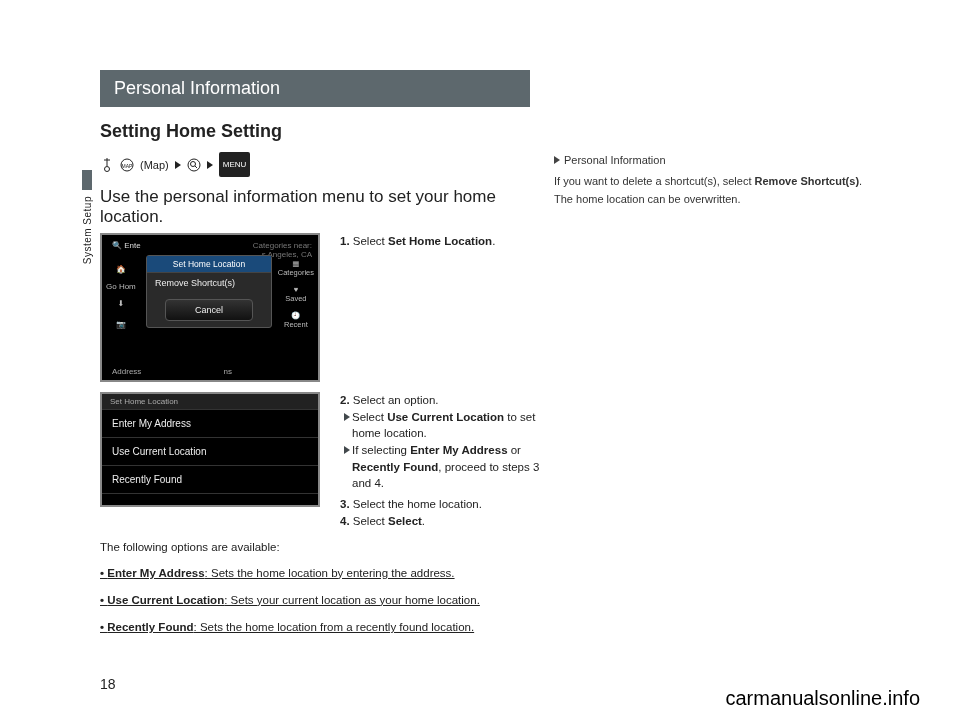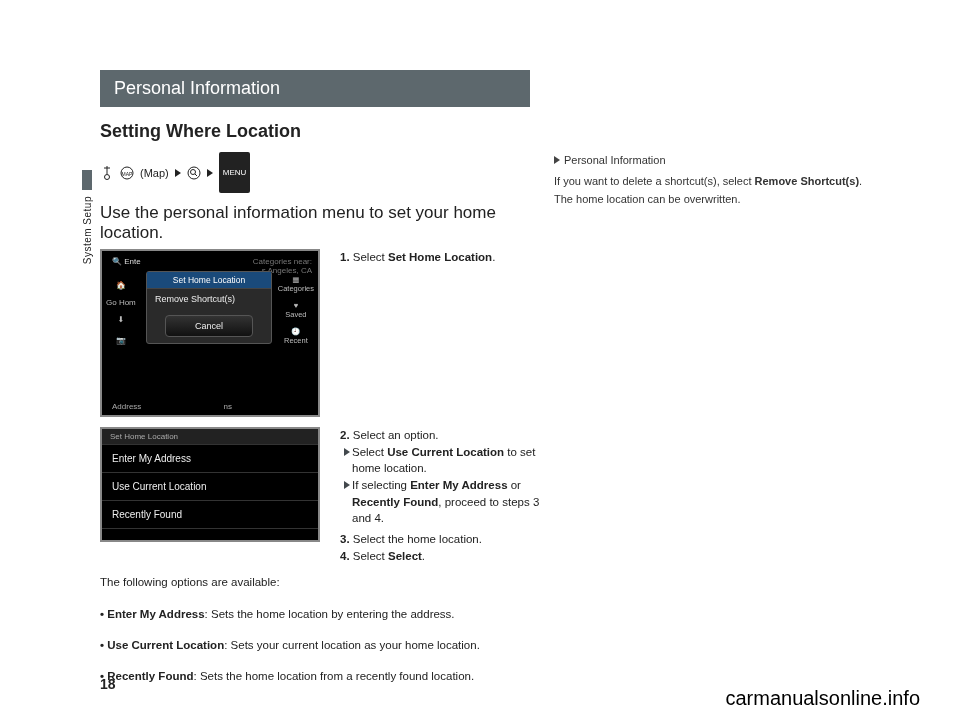--- a/index.html
+++ b/index.html
@@ -55,42 +55,42 @@
     gap: 14px;
   }
   .left-col { width: 440px; }
   .right-col { width: 310px; font-size: 11px; color: #333; line-height: 1.5; }
   .icon-row { display: flex; align-items: center; gap: 6px; margin-bottom: 10px; }
   .small-icon {
     display: inline-flex; align-items: center; justify-content: center;
     width: 14px; height: 14px; font-size: 10px;
   }
   .menu-chip {
-    background: #222; color: #fff; font-size: 8px; padding: 16px 4px; border-radius: 2px;
+    background: #222; color: #fff; font-size: 8px; padding: 8px 4px; border-radius: 2px;
   }
   .tri {
     width: 0; height: 0; border-top: 4px solid transparent; border-bottom: 4px solid transparent;
     border-left: 6px solid #222;
   }
   .intro-text { font-size: 17px; margin-bottom: 6px; }
   .screen {
     width: 220px; background: #000; border: 2px solid #888; color: #eee;
     font-size: 9px; position: relative;
   }
   .screen-row { display: flex; gap: 20px; margin-bottom: 10px; align-items: flex-start; }
   .steps { font-size: 11.5px; line-height: 1.45; flex: 1; }
   .steps b { font-weight: bold; }
   .step-indent { margin-left: 12px; text-indent: -8px; }
   .tri-sm {
     display: inline-block; width: 0; height: 0;
     border-top: 4px solid transparent; border-bottom: 4px solid transparent;
     border-left: 6px solid #42484c; margin-right: 2px;
   }
   
-  .s1 { height: 168px; padding: 21px; }
+  .s1 { height: 149px; padding: 21px; }
   .s1-top {
     position: absolute; top: 6px; left: 10px; right: 6px; display: flex; justify-content: space-between;
     font-size: 8px; color: #888;
   }
   .s1-left-icons {
     position: absolute; left: 4px; top: 30px; display: flex; flex-direction: column; gap: 8px;
     font-size: 8px; color: #bbb; align-items: center;
   }
   .s1-right-icons {
     position: absolute; right: 4px; top: 24px; display: flex; flex-direction: column; gap: 8px;
@@ -106,52 +106,52 @@
     background: linear-gradient(#333,#111); margin: 6px 18px; text-align: center;
     padding: 5px; border: 1px solid #555; border-radius: 4px;
   }
   .s1-addr { position: absolute; bottom: 4px; left: 10px; color: #aaa; font-size: 8px; }
   
   .s2 { height: 115px; }
   .s2 .titlebar { background: #222; color: #aaa; font-size: 8px; padding: 3px 8px; border-bottom: 1px solid #333; }
   .s2 .row { padding: 8px 10px; color: #eee; font-size: 10px; border-bottom: 1px solid #333; }
   .opts { font-size: 11.5px; line-height: 1.5; }
   .opts ul { list-style: none; margin-top: 4px; }
-  .opts li { margin: 14px 0 10px 0; padding-left: 14px; text-indent: -14px; }
+  .opts li { margin: 8px 0 10px 0; padding-left: 14px; text-indent: -14px; text-decoration: underline; }
   .opts li::before { content: "• "; font-weight: bold; }
   .xref { font-size: 11px; margin-left: 20px; text-indent: 0; }
   .xref-icon {
     display: inline-flex; width: 11px; height: 11px; background: #42484c; color: #fff;
     align-items: center; justify-content: center; font-size: 9px; border-radius: 1px;
     margin-right: 4px;
   }
   .rc-header { display: flex; align-items: center; gap: 4px; font-size: 11px; margin-bottom: 4px; }
   .rc-header .tri { border-left-color: #444; }
   .rc-icon-inline {
     display: inline-flex; vertical-align: middle; width: 12px; height: 12px;
   }
   .page-num {
-    position: absolute; bottom: 30px; left: 100px; font-size: 14px; font-weight: bold;
+    position: absolute; bottom: 30px; left: 100px; font-size: 14px; font-weight: normal;
   }
   .watermark {
     position: absolute; bottom: 12px; right: 40px; font-size: 20px; color: #000000;
     font-family: Arial, sans-serif;
   }
 </style>
 </head>
 <body>
 
 <div class="side-accent"></div>
 <div class="side-text">System Setup</div>
 
 <div class="page">
 
   <div class="chapter-bar">Personal Information</div>
 
-  <h2 class="section-title">Setting Where Location</h2>
+  <h2 class="section-title">Setting Home Setting</h2>
 
   <div class="columns">
     <div class="left-col">
 
       <div class="icon-row">
         <span class="small-icon">
           <svg width="12" height="14" viewBox="0 0 12 14">
               <circle cx="6" cy="11" r="2.5" fill="none" stroke="#222" stroke-width="1"></circle>
               <line x1="6" y1="0" x2="6" y2="8" stroke="#222"></line>
               <line x1="3" y1="2" x2="9" y2="2" stroke="#222"></line>

